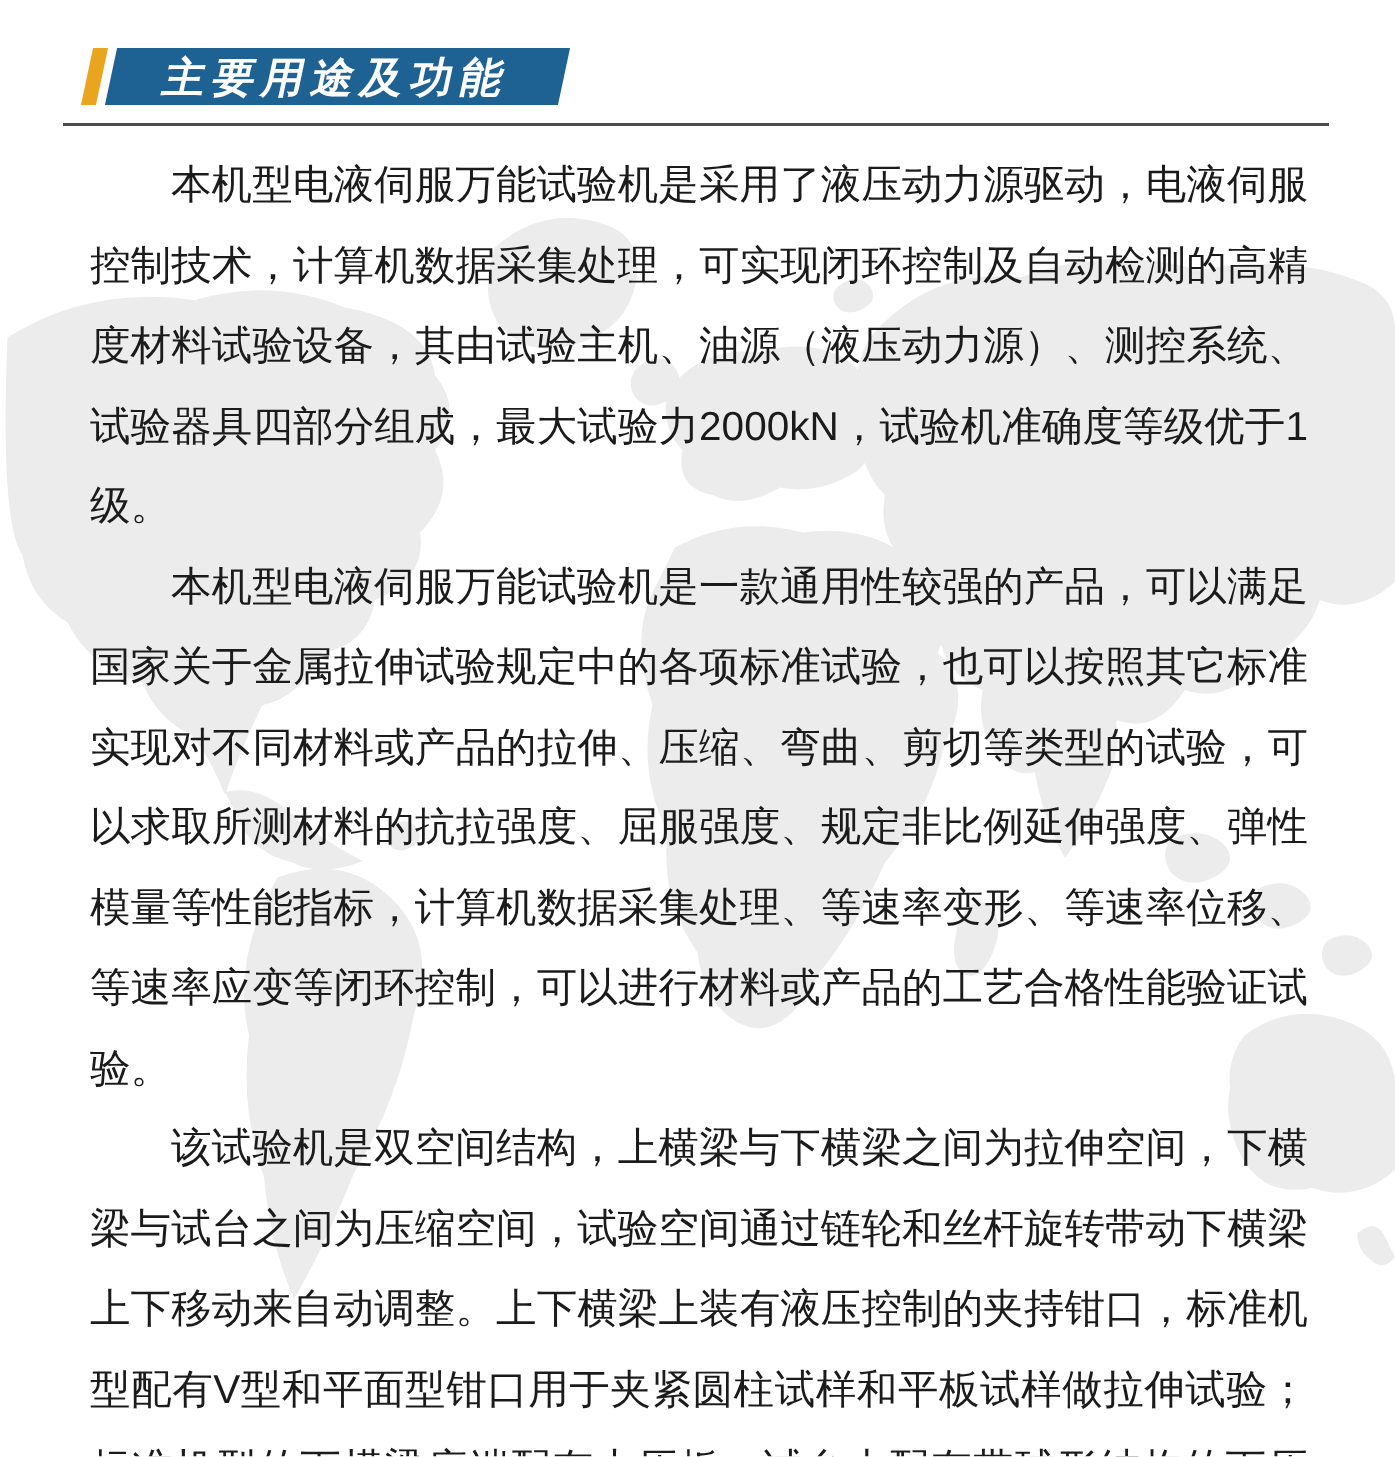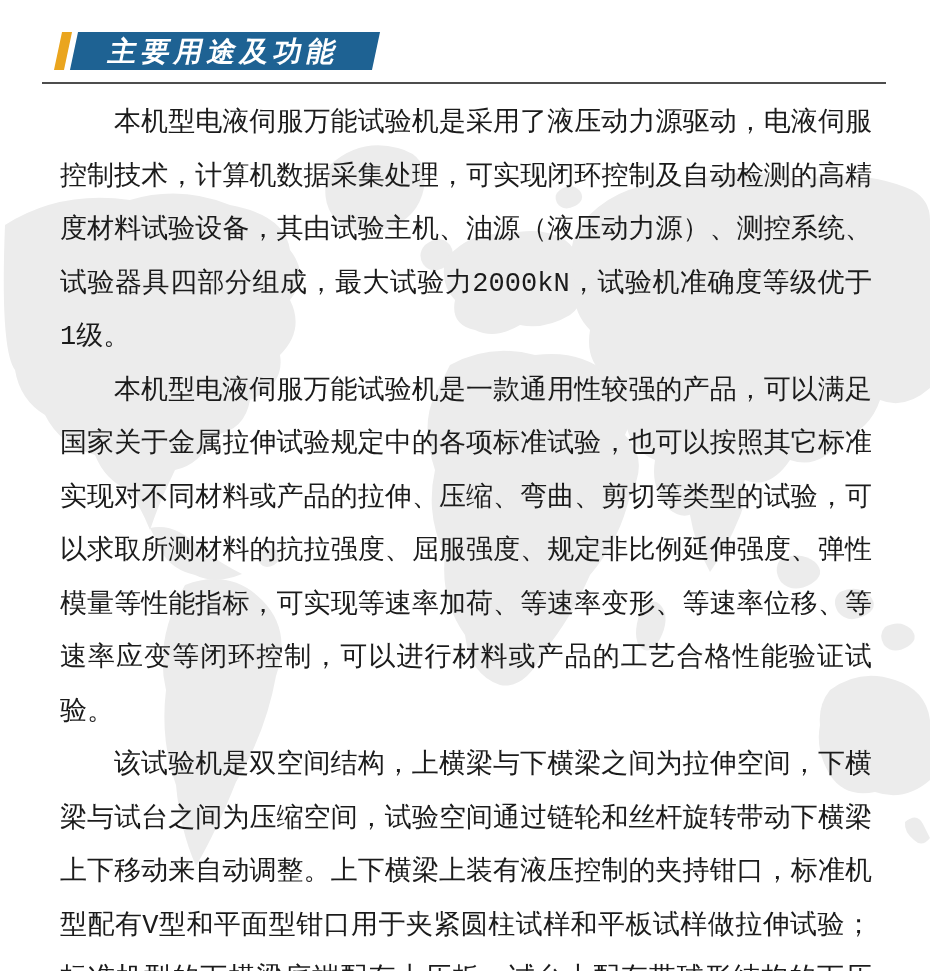--- a/index.html
+++ b/index.html
@@ -81,21 +81,20 @@
     z-index: 1;
     color: var(--text-dark, #1b1b1b);
     font-size: 27px;
     line-height: 53.5px;
     text-align: justify;
     text-justify: inter-character;
   }
   .content p {
     margin: 0;
     text-indent: 2em;
-    font-family: Liberation Mono, monospace;
   }
 </style>
 </head>
 <body>
 
 <div class="page">
 
   <svg class="map-bg" viewBox="0 0 930 800" aria-hidden="true">
 
     <path d="M330,35 Q360,8 398,18 Q430,26 424,58 Q418,88 388,98 Q356,110 336,90 Q318,70 330,35 Z"></path>
@@ -134,17 +133,17 @@
     <span class="accent-bar"></span>
     <div class="title-banner">
       <span class="title-text">主要用途及功能</span>
     </div>
   </header>
 
   <div class="divider"></div>
 
   <main class="content">
     <p>本机型电液伺服万能试验机是采用了液压动力源驱动，电液伺服控制技术，计算机数据采集处理，可实现闭环控制及自动检测的高精度材料试验设备，其由试验主机、油源（液压动力源）、测控系统、试验器具四部分组成，最大试验力2000kN，试验机准确度等级优于1级。</p>
-    <p>本机型电液伺服万能试验机是一款通用性较强的产品，可以满足国家关于金属拉伸试验规定中的各项标准试验，也可以按照其它标准实现对不同材料或产品的拉伸、压缩、弯曲、剪切等类型的试验，可以求取所测材料的抗拉强度、屈服强度、规定非比例延伸强度、弹性模量等性能指标，可实现等速率加荷、等速率变形、等速率位移、等速率应变等闭环控制，可以进行材料或产品的工艺合格性能验证试验。</p>
+    <p>本机型电液伺服万能试验机是一款通用性较强的产品，可以满足国家关于金属拉伸试验规定中的各项标准试验，也可以按照其它标准实现对不同材料或产品的拉伸、压缩、弯曲、剪切等类型的试验，可以求取所测材料的抗拉强度、屈服强度、规定非比例延伸强度、弹性模量等性能指标，计算机数据采集处理、等速率变形、等速率位移、等速率应变等闭环控制，可以进行材料或产品的工艺合格性能验证试验。</p>
     <p>该试验机是双空间结构，上横梁与下横梁之间为拉伸空间，下横梁与试台之间为压缩空间，试验空间通过链轮和丝杆旋转带动下横梁上下移动来自动调整。上下横梁上装有液压控制的夹持钳口，标准机型配有V型和平面型钳口用于夹紧圆柱试样和平板试样做拉伸试验；标准机型的下横梁底端配有上压板，试台上配有带球形结构的下压板，可直接做压缩试验。</p>
   </main>
 
 </div>
 
 </body></html>

